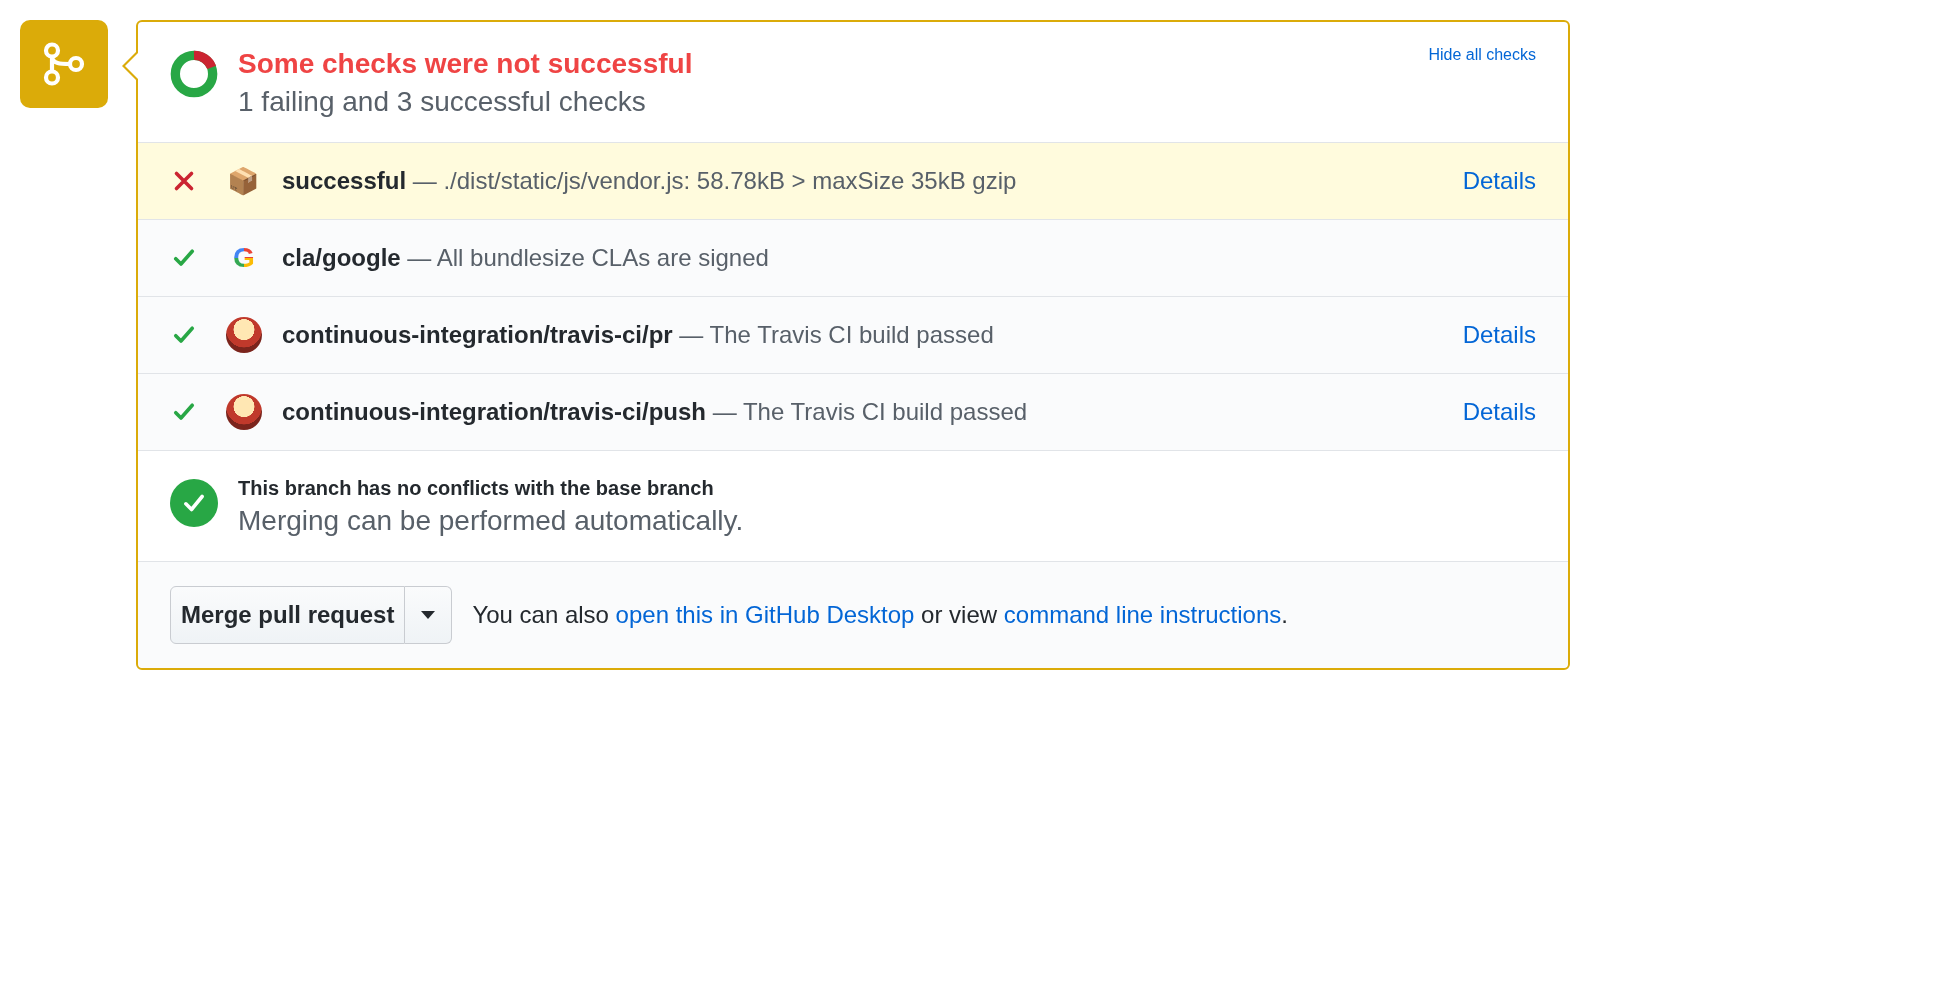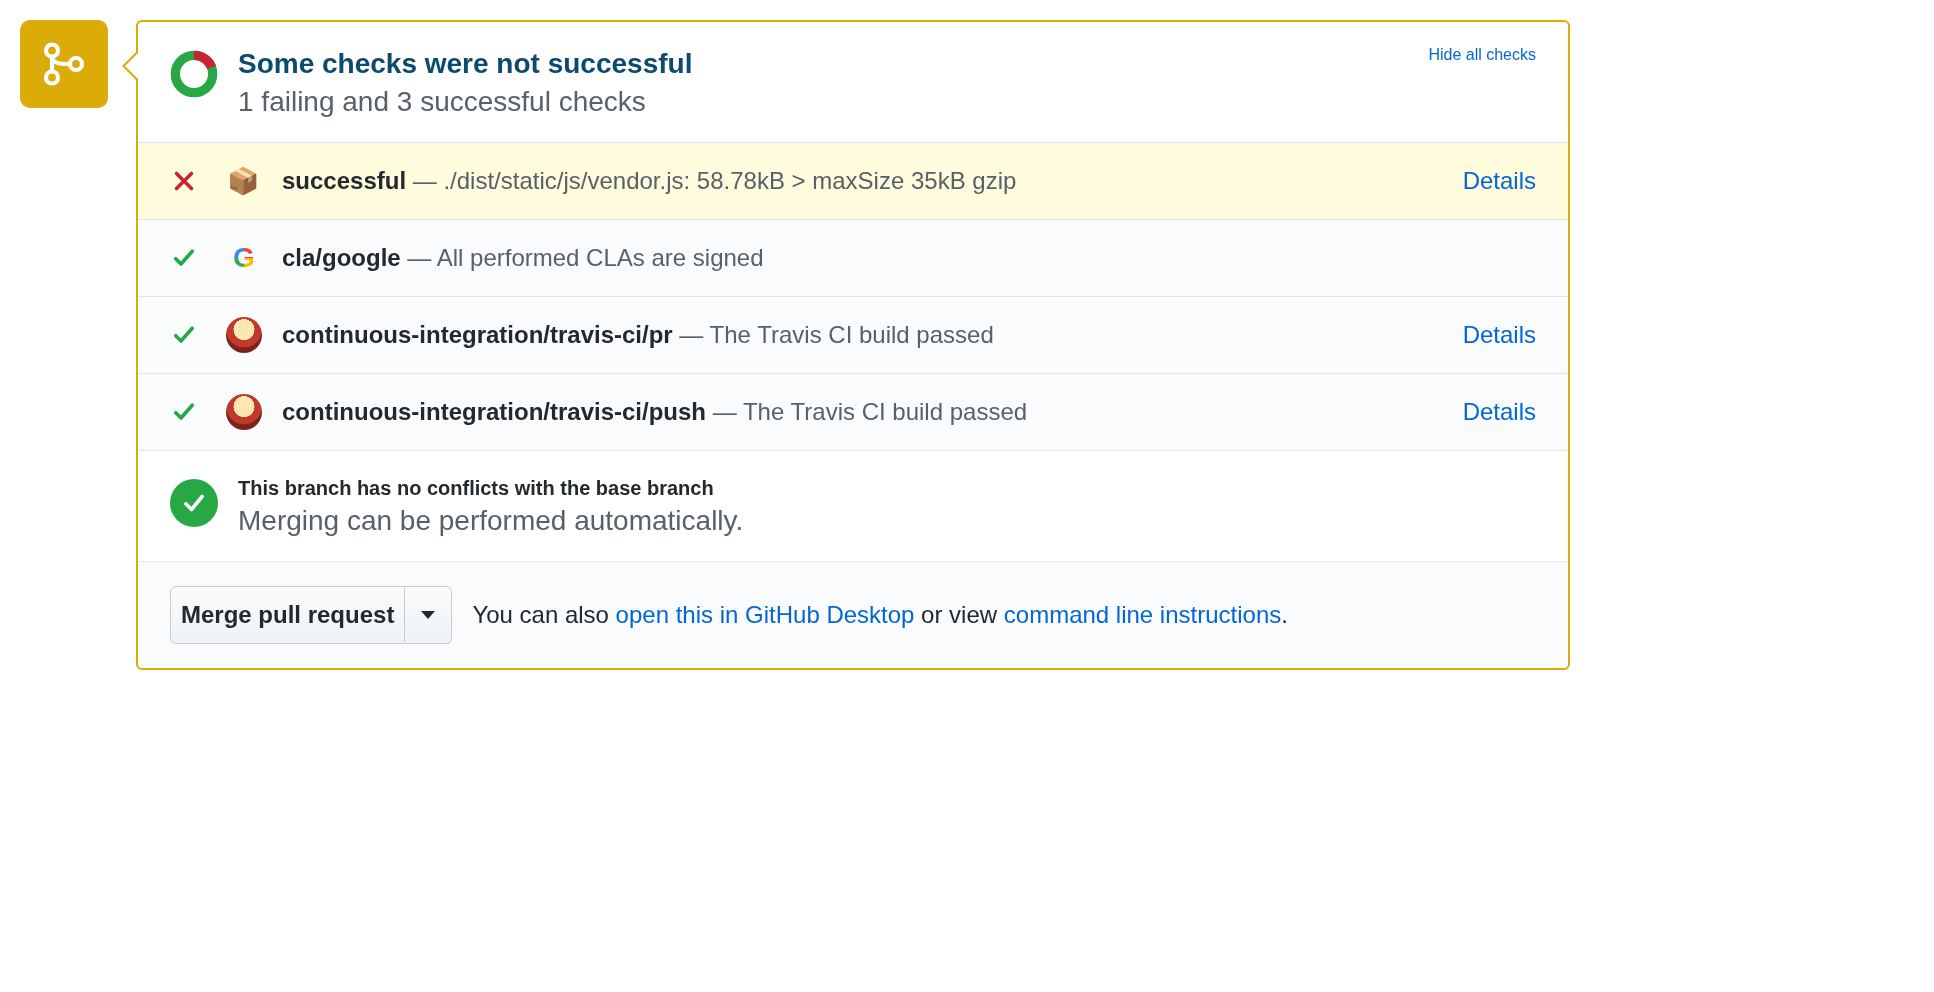--- a/index.html
+++ b/index.html
@@ -74,21 +74,21 @@
     display:flex; align-items:center; justify-content:center;
     flex-shrink: 0;
     margin-right: 20px;
     margin-top: 4px;
   }
   .status-check-circle svg { width: 26px; height: 26px; }
   .header-text { flex: 1; }
   .header-title {
     font-size: 28px;
     font-weight: 600;
-    color: #0c4a6e;
+    color: #ef4444;
     line-height: 1.3;
   }
   .header-sub {
     font-size: 28px;
     color: #586069;
     margin-top: 4px;
   }
   .header-link {
     color: #0366d6;
     font-size: 16px;
@@ -221,21 +221,21 @@
         </div>
         <div class="check-row">
           <div class="status-icon">
             <svg viewBox="0 0 16 16">
               <path d="M2.5 8.5 L6 12 L13.5 3.5" stroke="#28a745" stroke-width="2.4" fill="none" stroke-linecap="round" stroke-linejoin="round"></path>
             </svg>
           </div>
           <div class="app-icon">
             <div class="google-g">G</div>
           </div>
-          <div class="check-text"><span class="check-name">cla/google</span><span class="check-dash"> — </span><span>All performed CLAs are signed</span></div>
+          <div class="check-text"><span class="check-name">cla/google</span><span class="check-dash"> — </span><span>All bundlesize CLAs are signed</span></div>
         </div>
         <div class="check-row">
           <div class="status-icon">
             <svg viewBox="0 0 16 16">
               <path d="M2.5 8.5 L6 12 L13.5 3.5" stroke="#28a745" stroke-width="2.4" fill="none" stroke-linecap="round" stroke-linejoin="round"></path>
             </svg>
           </div>
           <div class="app-icon">
             <div class="travis-icon"></div>
           </div>

